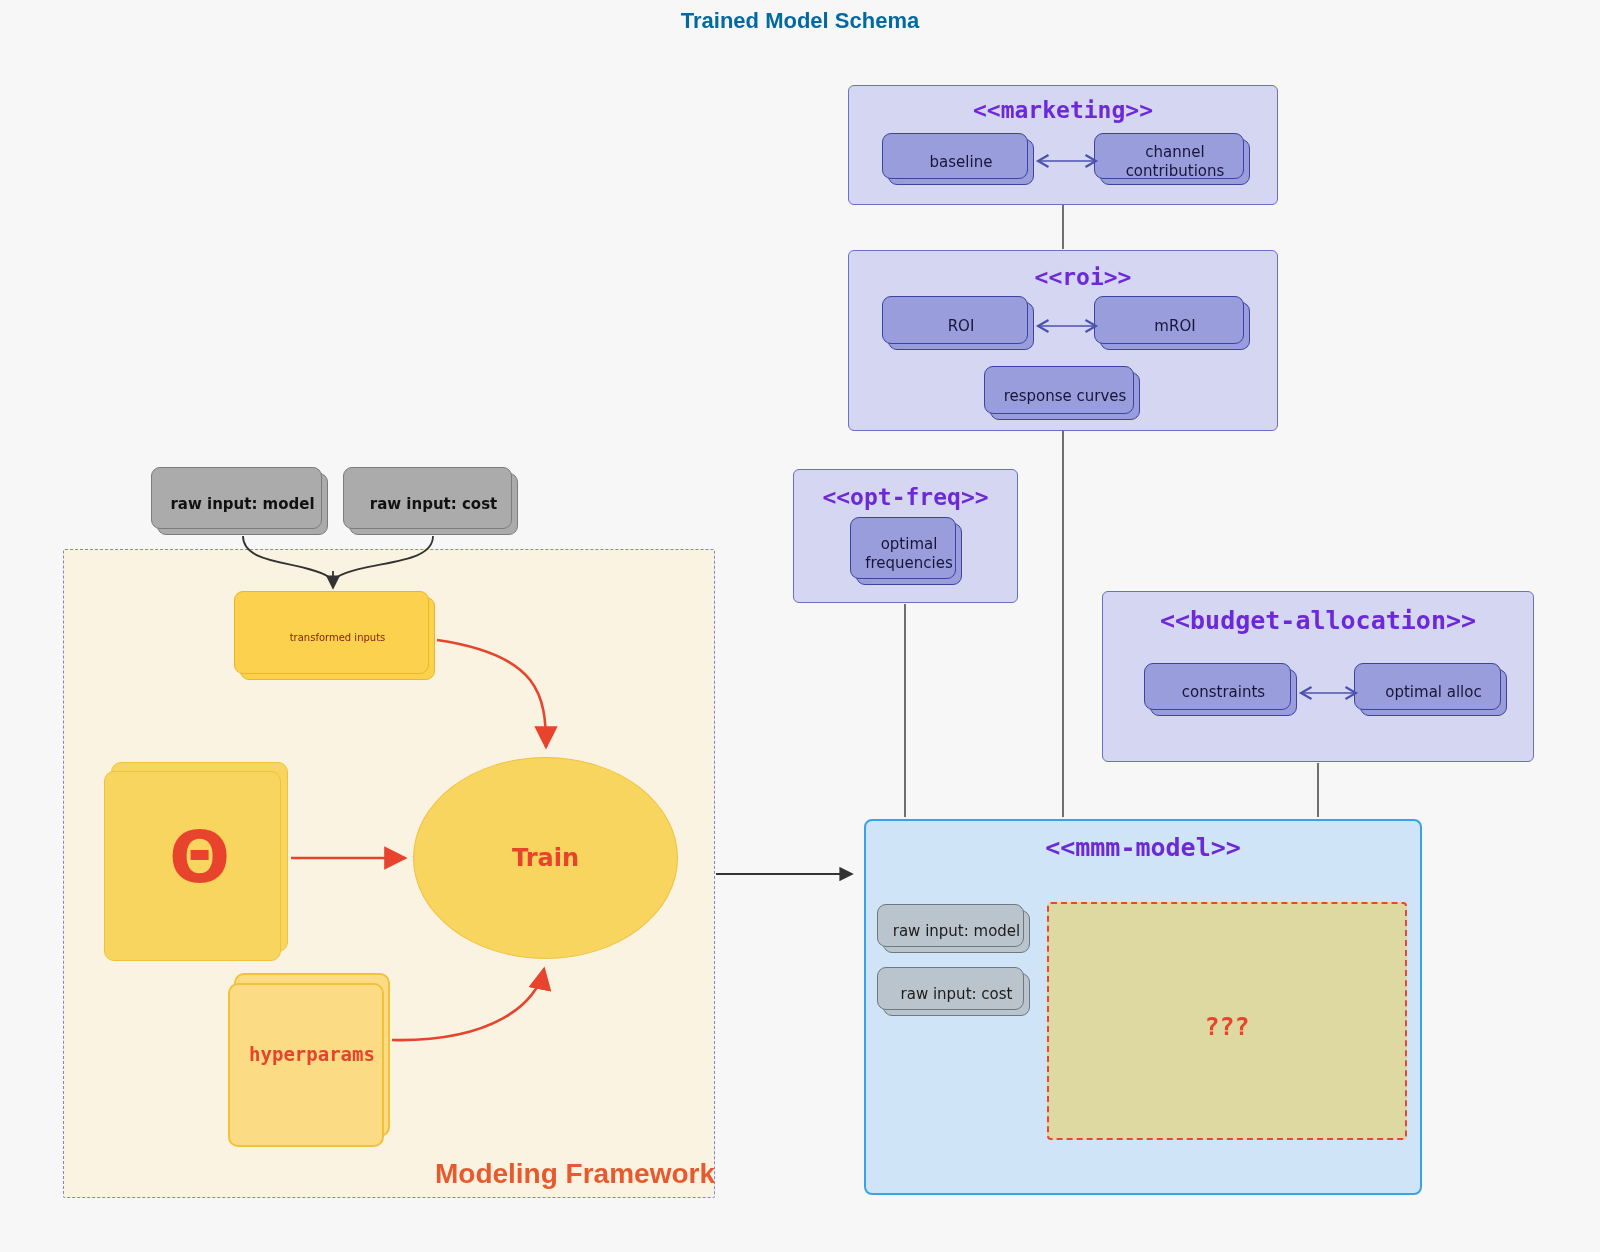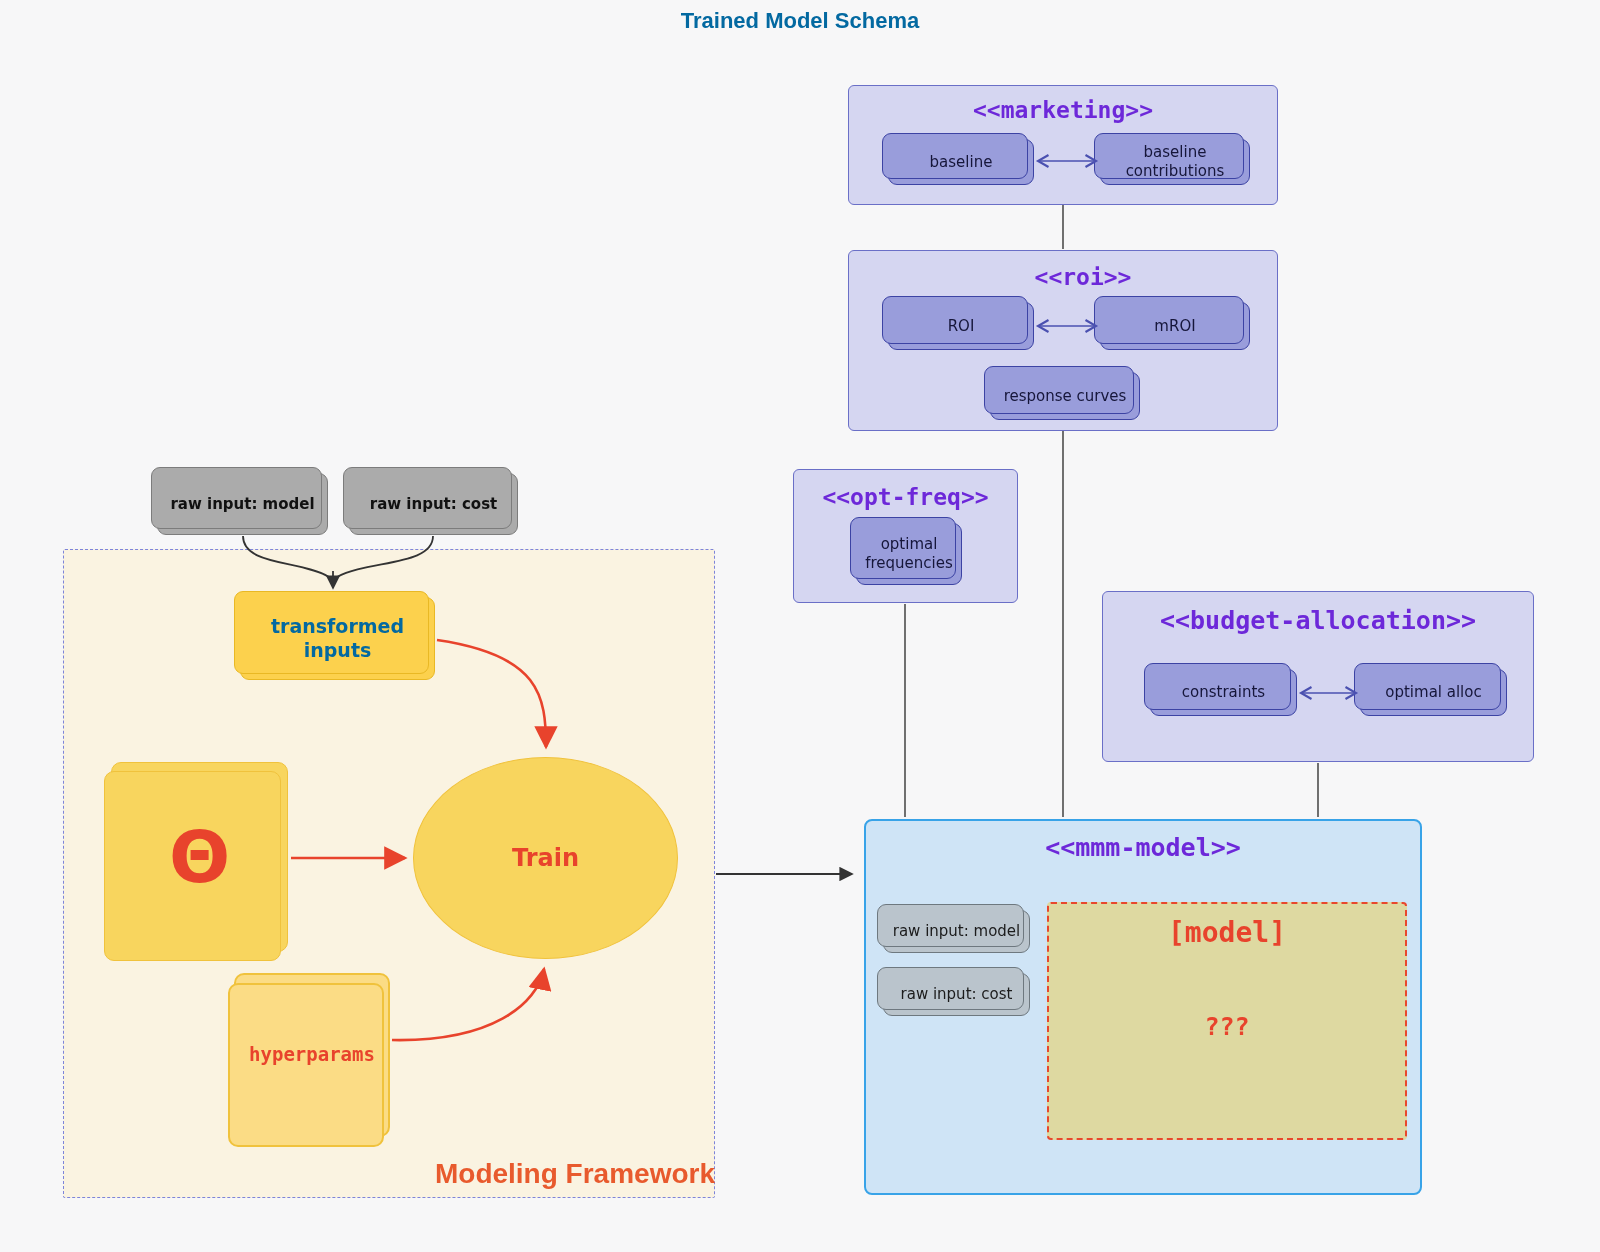--- a/index.html
+++ b/index.html
@@ -20,21 +20,21 @@
   .t-blue{color:#6d28d9;font-size:25px;}
   
   .node{position:absolute;box-sizing:border-box;display:flex;align-items:center;justify-content:center;
         text-align:center;border-radius:9px;z-index:1;line-height:1.25;}
   .stack::before{content:"";position:absolute;left:-7px;top:-7px;width:100%;height:100%;
                  border-radius:inherit;background:inherit;border:inherit;z-index:-1;}
   .stack-dl::before{left:-8px;top:8px;}
   .n-purple{background:#999ddb;border:1.5px solid #3c43a4;color:#16163a;font-size:15px;}
   .n-gray{background:#ababab;border:1.5px solid #7c7c7c;color:#111;font-size:15px;font-weight:bold;}
   .n-slate{background:#bac4cc;border:1.5px solid #6e787f;color:#1c1c1c;font-size:15px;}
-  .n-gold{background:#fcd14d;border:1.5px solid #e9b824;color:#0369a1;font-size:19px;font-weight:bold;}
+  .n-gold{background:#fcd14d;border:1.5px solid #e9b824;color:#7f1d1d;font-size:10px;font-weight:normal;}
   .n-softgold{background:#f8d55e;border:1.5px solid #f0c23c;color:#e8432c;}
   .n-lightgold{background:#fbdc85;border:2px solid #f0c23c;color:#e8432c;
                font-family:"DejaVu Sans Mono","Liberation Mono",monospace;font-size:19px;font-weight:bold;}
   .ellipse{border-radius:50%;font-size:24px;font-weight:bold;}
   .theta-glyph{font-size:72px;font-weight:bold;line-height:1;}
   
   #model-box{background:#ded9a1;border:2.5px dashed #e8472d;border-radius:4px;z-index:1;}
   #model-box .mb-title{position:absolute;top:12px;left:0;right:0;text-align:center;color:#e8432c;
       font-family:"DejaVu Sans Mono","Liberation Mono",monospace;font-weight:bold;font-size:28px;}
   #model-box .mb-body{position:absolute;top:108px;left:0;right:0;text-align:center;color:#e8432c;
@@ -47,21 +47,21 @@
 <body>
 
 <div id="canvas">
 
   <div class="abs" id="page-title">Trained Model Schema</div>
 
   <div class="abs group group-purple" style="left:848px;top:85px;width:430px;height:120px;">
     <div class="group-title t-purple" style="top:11px;">&lt;&lt;marketing&gt;&gt;</div>
   </div>
   <div class="node stack n-purple" style="left:888px;top:139px;width:146px;height:46px;">baseline</div>
-  <div class="node stack n-purple" style="left:1100px;top:139px;width:150px;height:46px;">baseline contributions</div>
+  <div class="node stack n-purple" style="left:1100px;top:139px;width:150px;height:46px;">channel contributions</div>
 
   <div class="abs group group-purple" style="left:848px;top:250px;width:430px;height:181px;">
     <div class="group-title t-purple" style="top:13px;margin-left:40px;">&lt;&lt;roi&gt;&gt;</div>
   </div>
   <div class="node stack n-purple" style="left:888px;top:302px;width:146px;height:48px;">ROI</div>
   <div class="node stack n-purple" style="left:1100px;top:302px;width:150px;height:48px;">mROI</div>
   <div class="node stack n-purple" style="left:990px;top:372px;width:150px;height:48px;">response curves</div>
 
   <div class="abs group group-purple" style="left:793px;top:469px;width:225px;height:134px;">
     <div class="group-title t-purple" style="top:14px;">&lt;&lt;opt-freq&gt;&gt;</div>
@@ -73,21 +73,20 @@
   </div>
   <div class="node stack n-purple" style="left:1150px;top:669px;width:147px;height:47px;">constraints</div>
   <div class="node stack n-purple" style="left:1360px;top:669px;width:147px;height:47px;">optimal alloc</div>
 
   <div class="abs group group-blue" style="left:864px;top:819px;width:558px;height:376px;">
     <div class="group-title t-blue" style="top:12px;">&lt;&lt;mmm-model&gt;&gt;</div>
   </div>
   <div class="node stack n-slate" style="left:883px;top:910px;width:147px;height:43px;">raw input: model</div>
   <div class="node stack n-slate" style="left:883px;top:973px;width:147px;height:43px;">raw input: cost</div>
   <div class="abs" id="model-box" style="left:1047px;top:902px;width:360px;height:238px;">
-    <div class="mb-title">[model]</div>
     <div class="mb-body">???</div>
   </div>
 
   <div class="abs group group-cream" style="left:63px;top:549px;width:652px;height:649px;"></div>
   <div class="abs" id="framework-label">Modeling Framework</div>
 
   <div class="node stack n-gray" style="left:157px;top:473px;width:171px;height:62px;">raw input: model</div>
   <div class="node stack n-gray" style="left:349px;top:473px;width:169px;height:62px;">raw input: cost</div>
 
   <div class="node stack n-gold" style="left:240px;top:597px;width:195px;height:83px;">transformed inputs</div>

